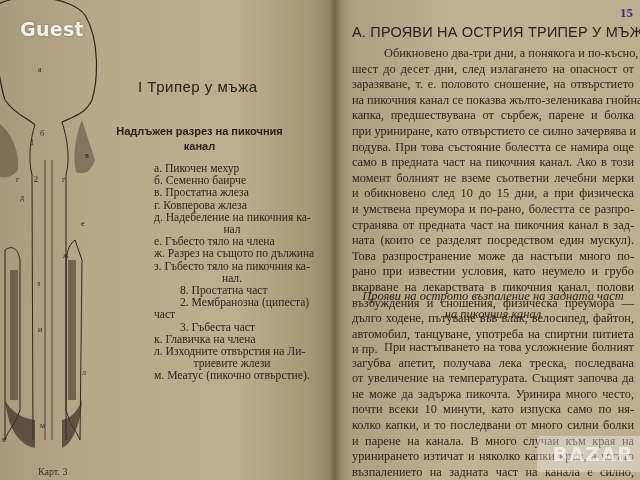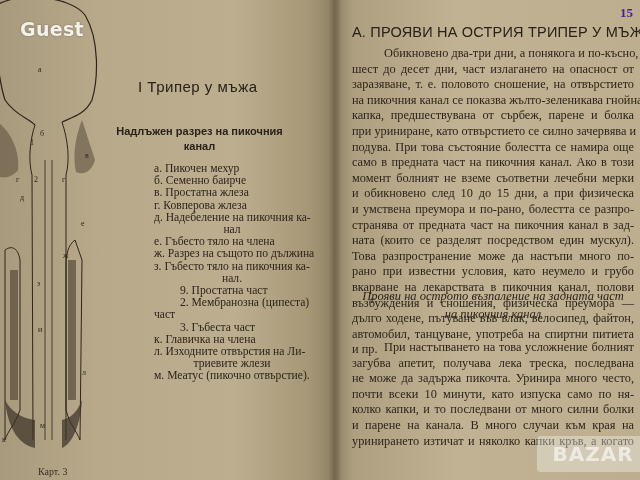--- a/index.html
+++ b/index.html
@@ -125,40 +125,40 @@
       <div class="row">а. Пикочен мехур</div>
       <div class="row">б. Семенно баирче</div>
       <div class="row">в. Простатна жлеза</div>
       <div class="row">г. Ковперова жлеза</div>
       <div class="row">д. Надебеление на пикочния ка-</div>
       <div class="row ind1">нал</div>
       <div class="row">е. Гъбесто тяло на члена</div>
       <div class="row">ж. Разрез на същото по дължина</div>
       <div class="row">з. Гъбесто тяло на пикочния ка-</div>
       <div class="row ind1">нал.</div>
-      <div class="row ind2">9. Простатна част</div>
+      <div class="row ind2">8. Простатна част</div>
       <div class="row ind2">2. Мембранозна (ципеста)</div>
       <div class="row">част</div>
       <div class="row ind2">3. Гъбеста част</div>
       <div class="row">к. Главичка на члена</div>
       <div class="row">л. Изходните отвърстия на Ли-</div>
       <div class="row ind1">триевите жлези</div>
       <div class="row">м. Меатус (пикочно отвърстие).</div>
     </div>
   </div>
 
   <div class="page-right"></div>
   <div class="gutter"></div>
 
   <div class="page-num">15</div>
   <div class="right-heading">А. ПРОЯВИ НА ОСТРИЯ ТРИПЕР У МЪЖА</div>
 
   <div class="body-text" style="top:46px;">
     <span class="line indent">Обикновено два-три дни, а понякога и по-късно,</span>
-    <span class="line">шест до десет дни, част излагането на опасност от</span>
+    <span class="line">шест до десет дни, след излагането на опасност от</span>
     <span class="line">заразяване, т. е. половото сношение, на отвърстието</span>
     <span class="line">на пикочния канал се показва жълто-зеленикава гнойна</span>
     <span class="line">капка, предшествувана от сърбеж, парене и болка</span>
     <span class="line">при уриниране, като отвърстието се силно зачервява и</span>
     <span class="line">подува. При това състояние болестта се намира още</span>
     <span class="line">само в предната част на пикочния канал. Ако в този</span>
     <span class="line">момент болният не вземе съответни лечебни мерки</span>
     <span class="line">и обикновено след 10 до 15 дни, а при физическа</span>
     <span class="line">и умствена преумора и по-рано, болестта се разпро-</span>
     <span class="line">странява от предната част на пикочния канал в зад-</span>
@@ -173,23 +173,25 @@
   </div>
 
   <div class="sub-heading">
     <div>Прояви на острото възпаление на задната част</div>
     <div>на пикочния канал</div>
   </div>
 
   <div class="body-text" style="top:340px;">
     <span class="line indent">При настъпването на това усложнение болният</span>
     <span class="line">загубва апетит, получава лека треска, последвана</span>
+    <span class="line">от увеличение на температурата. Същият започва да</span>
     <span class="line">не може да задържа пикочта. Уринира много често,</span>
     <span class="line">почти всеки 10 минути, като изпуска само по ня-</span>
     <span class="line">колко капки, и то последвани от много силни болки</span>
     <span class="line">и парене на канала. В много случаи към края на</span>
     <span class="line">уринирането изтичат и няколко капки кръв, а когато</span>
+    <span class="line">възпалението на задната част на канала е силно,</span>
 
   </div>
 
   <div class="stamp">BAZAR</div>
   <div class="watermark-user">Guest</div>
 </div>
 
 </body></html>

